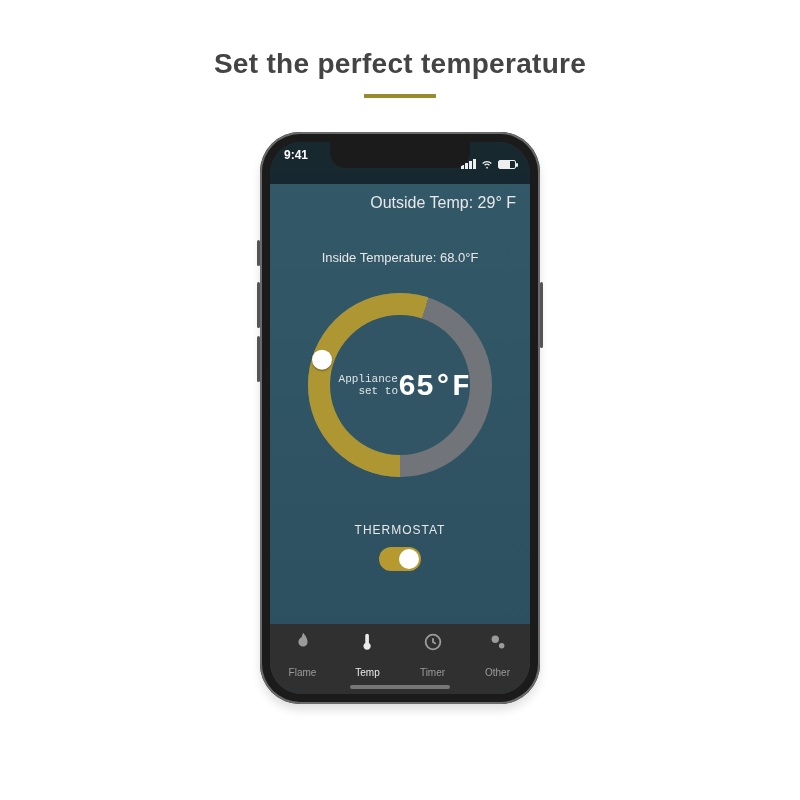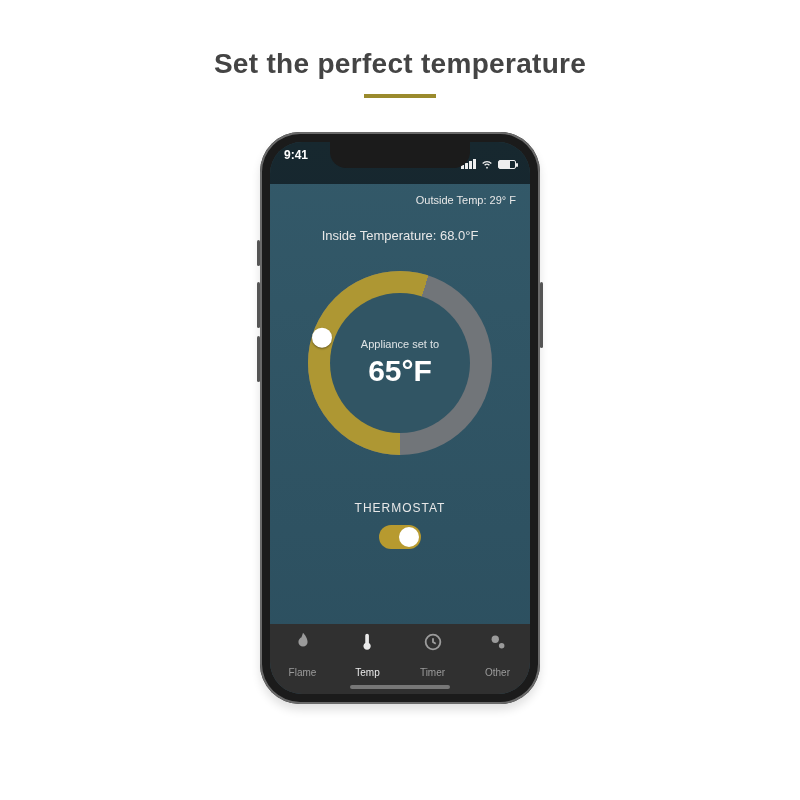--- a/index.html
+++ b/index.html
@@ -75,61 +75,62 @@
   .battery::after { content:""; position:absolute; right:-3px; top:2px; width:2px; height:4px; background:#eee; border-radius:1px;}
   .battery i { display:block; width:70%; height:100%; background:#eee; }
 
   .content {
     flex: 1; position: relative;
     padding: 8px 14px 0 14px;
     display: flex; flex-direction: column; align-items: center;
   }
   .outside-temp {
     align-self: flex-end;
-    font-size: 11px; font-weight: 400;
+    font-size: 16px; font-weight: 400;
     color: #e8e8e8;
     margin-top: 2px;
   }
   .brand {
     margin-top: 2px;
     font-family: Georgia, 'Times New Roman', serif;
     font-size: 22px;
     letter-spacing: 5px;
     font-weight: 400;
     color: #f5f5f5;
     position: relative;
   }
   .brand::before {
     content:"";
     position:absolute; left:-2px; bottom:3px;
     width:18px; height:2px; background:#b79a2f;
     transform: skewX(-30deg);
   }
   .inside-temp {
-    margin-top: 22px;
+    margin-top: 38px;
     font-size: 13px;
     color: #e8e8e8;
   }
 
   .dial-wrap {
     margin-top: 28px;
     width: 184px; height: 184px;
     position: relative;
   }
   .dial-bg, .dial-fg, .dial-mask {
     position: absolute; inset: 0; border-radius: 50%;
   }
   .dial-bg { background: #717579; }
   .dial-fg { background: conic-gradient(from 180deg, #ae9733 0deg 198deg, transparent 198deg 360deg); }
   .dial-mask {
     inset: 22px;
     background: #315564;
     border-radius: 50%;
-    display:flex; flex-direction:column; align-items:center; justify-content:center;
-    text-align:left;
+    display:flex; align-items:center; justify-content:center;
+    text-align:right;
+    font-family:Liberation Mono, monospace;
   }
   .set-label { font-size: 11px; color:#dfe4e6; }
   .set-value { font-size: 30px; font-weight: 600; margin-top:4px; }
   .dial-handle {
     position:absolute; width:20px; height:20px; border-radius:50%;
     background:#fff;
     left: 50%; top: 50%;
     transform: rotate(18deg) translate(-82px) rotate(-18deg) translate(-10px,-10px);
     box-shadow: 0 1px 2px rgba(0,0,0,0.4);
   }

